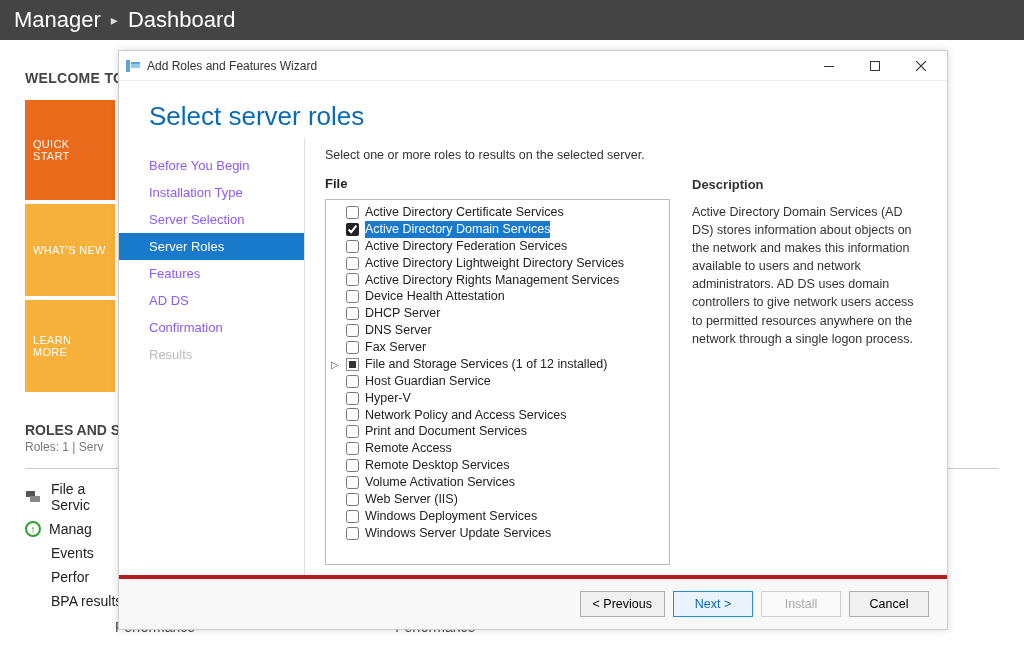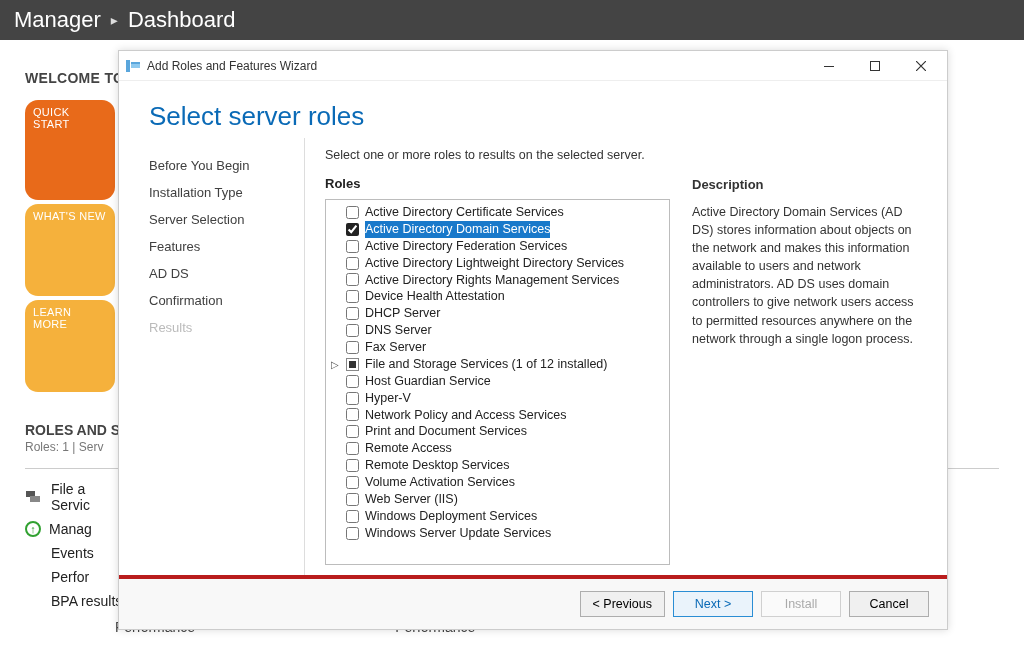--- a/index.html
+++ b/index.html
@@ -45,22 +45,21 @@
     flex-direction: column;
     width: 90px;
   }
   .sm-tile {
     color: #fff;
     font-size: 11px;
     padding: 6px 8px 6px 8px;
     letter-spacing: 0.3px;
     height: 92px;
     display:flex;
-    align-items:flex-start;
-    border-radius:13px;
+    align-items:center;
   }
   .sm-tile.quick { background:#e86a1a; height:100px; }
   .sm-tile.wnew  { background:#f5b13c; }
   .sm-tile.learn { background:#f5b13c; }
   .sm-tile-gap { height: 4px; background: transparent; }
 
   .sm-roles-label { font-weight:600; margin-top:30px; font-size:14px; color:#444;}
   .sm-roles-sub { font-size:12px; color:#777; margin-top:2px; }
 
   .sm-cards {
@@ -124,21 +123,21 @@
     overflow:hidden;
   }
 
   .wiz-nav {
     width: 185px;
     padding: 14px 0 0 0;
   }
   .wiz-nav-item {
     padding: 6px 10px 6px 30px;
     font-size: 13px;
-    color:#404040;
+    color:#8b5cf6;
     cursor:pointer;
   }
   .wiz-nav-item.selected {
     background:#1979ca;
     color:#fff;
   }
   .wiz-nav-item.disabled { color:#bbb; cursor:default; }
 
   .wiz-content {
     flex:1;
@@ -329,32 +328,33 @@
 
   <div class="wiz-header">
     <h1>Select server roles</h1>
   </div>
 
   <div class="wiz-main">
     <div class="wiz-nav" id="wiz-nav">
         <div class="wiz-nav-item">Before You Begin</div>
         <div class="wiz-nav-item">Installation Type</div>
         <div class="wiz-nav-item">Server Selection</div>
+        <div class="wiz-nav-item selected">Server Roles</div>
         <div class="wiz-nav-item">Features</div>
         <div class="wiz-nav-item">AD DS</div>
         <div class="wiz-nav-item">Confirmation</div>
         <div class="wiz-nav-item disabled">Results</div>
       </div>
 
     <div class="wiz-content">
       <div class="wiz-desc">Select one or more roles to results on the selected server.</div>
 
       <div class="cols">
         <div class="col-roles">
-          <h3>Roles</h3>
+          <h3>File</h3>
           <div class="roles-box" id="roles-box">
               <div class="role-row">
                 <input type="checkbox" style="">
                 <span class="lbl">Active Directory Certificate Services</span>
               </div>
               <div class="role-row selected">
                 <input type="checkbox" checked="" style="">
                 <span class="lbl">Active Directory Domain Services</span>
               </div>
               <div class="role-row">

